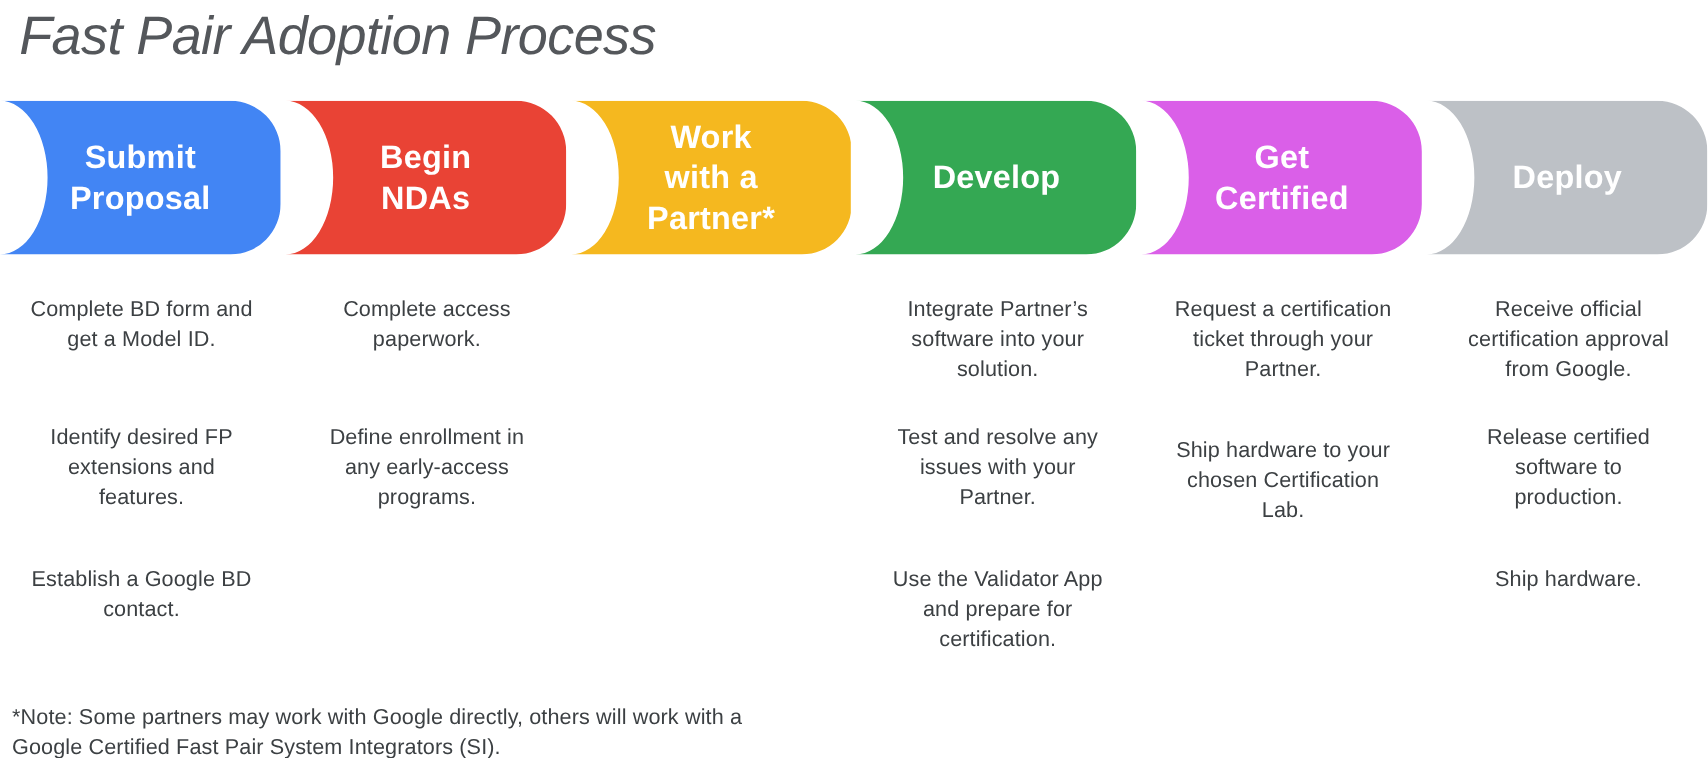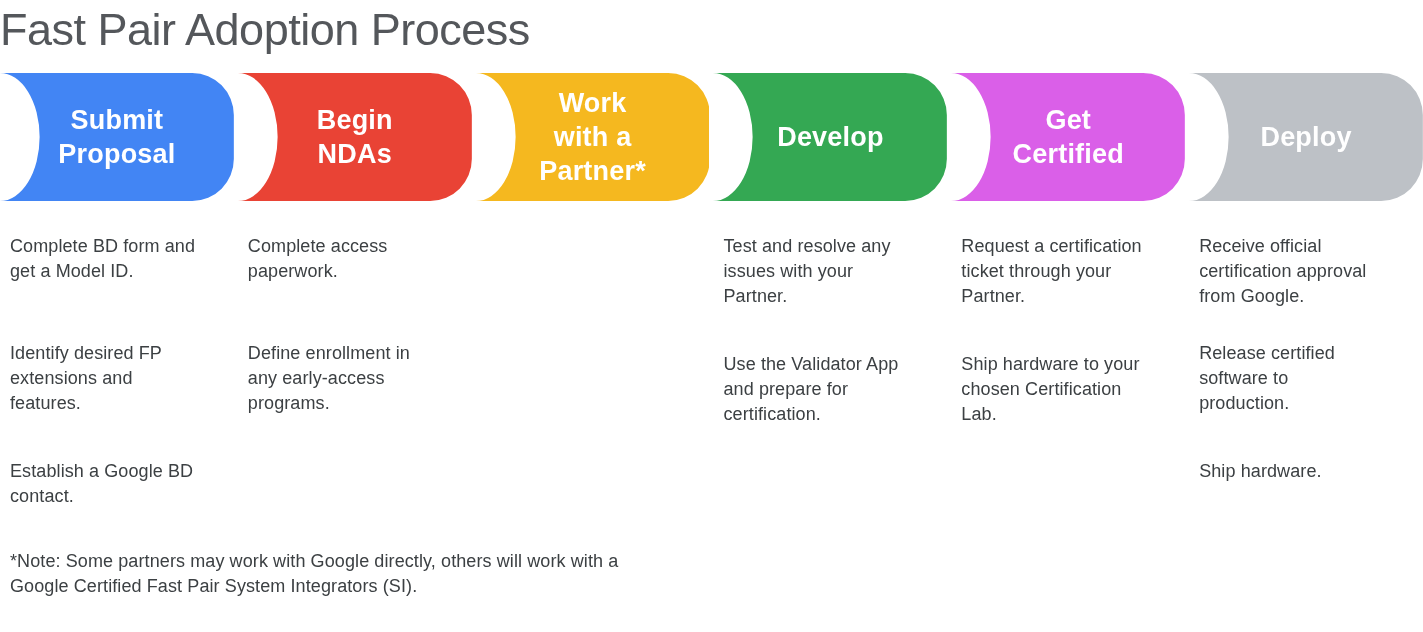--- a/index.html
+++ b/index.html
@@ -8,32 +8,33 @@
     background: #ffffff;
     font-family: "Liberation Sans", "DejaVu Sans", sans-serif;
   }
   body {
     width: 1423px;
     height: 632px;
     overflow: hidden;
     position: relative;
   }
   .page-title {
-    margin: 2px 0 0 0;
+    margin: 2px 0 0 16px;
     font-size: 45px;
     line-height: 56px;
     font-weight: 400;
     color: #54575b;
     letter-spacing: -0.5px;
+    font-style: italic;
   }
   .steps {
     display: grid;
     grid-template-columns: repeat(6, 1fr);
     gap: 4px;
-    margin-top: 15px;
+    margin-top: 26px;
   }
   .step-col { min-width: 0; }
   .pill {
     position: relative;
     height: 128px;
   }
   .pill-svg {
     display: block;
     width: 100%;
     height: 128px;
@@ -48,20 +49,21 @@
     color: #ffffff;
     font-size: 27px;
     line-height: 34px;
     font-weight: 600;
     white-space: pre-line;
     letter-spacing: 0.2px;
   }
   .descs {
     margin-top: 33px;
     padding: 0 8px 0 10px;
+    text-align: center;
   }
   .desc {
     font-size: 18px;
     line-height: 25px;
     color: #3c4043;
     white-space: pre-line;
     letter-spacing: 0.1px;
   }
   .desc.d1 { height: 107px; }
   .desc.d2 { height: 118px; }
@@ -129,20 +131,23 @@
   </div>
 
   <div class="step-col">
     <div class="pill">
       <svg class="pill-svg" viewBox="0 0 236 128" preserveAspectRatio="none" aria-hidden="true">
         <path d="M0,0 H194 A42,42 0 0 1 236,42 V86 A42,42 0 0 1 194,128 H0 A40,64 0 0 0 0,0 Z" fill="#34A853"></path>
       </svg>
       <div class="pill-label">Develop</div>
     </div>
     <div class="descs">
+      <div class="desc d1">Integrate Partner’s
+software into your
+solution.</div>
       <div class="desc d2">Test and resolve any
 issues with your
 Partner.</div>
       <div class="desc d3">Use the Validator App
 and prepare for
 certification.</div>
     </div>
   </div>
 
   <div class="step-col">

